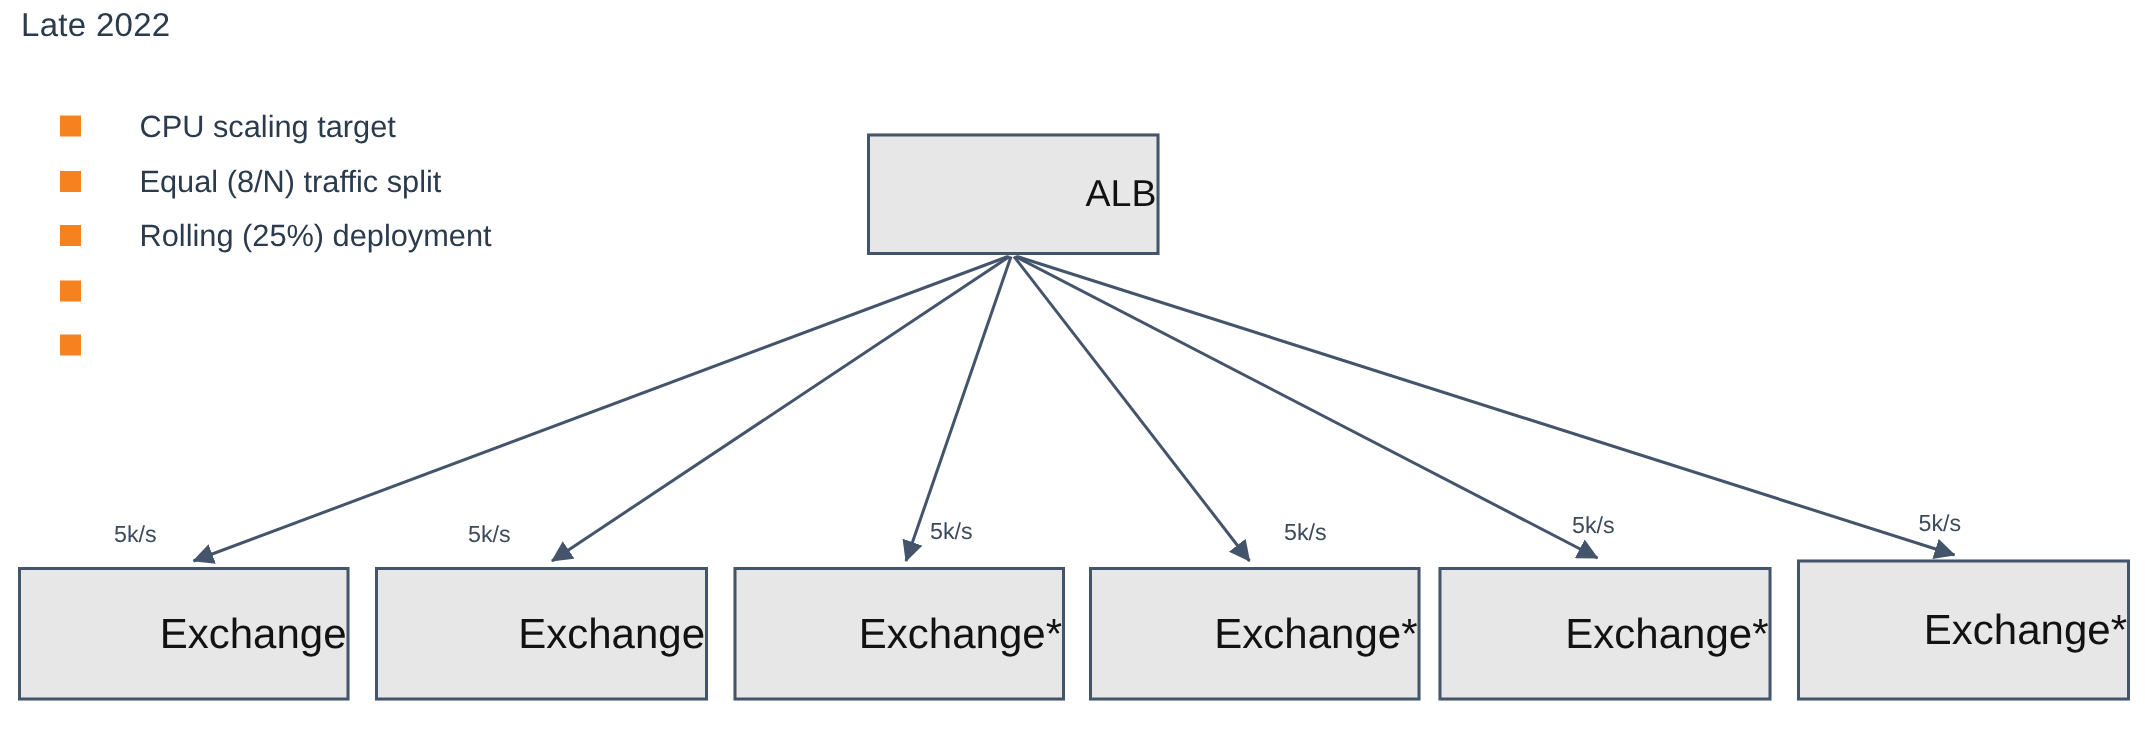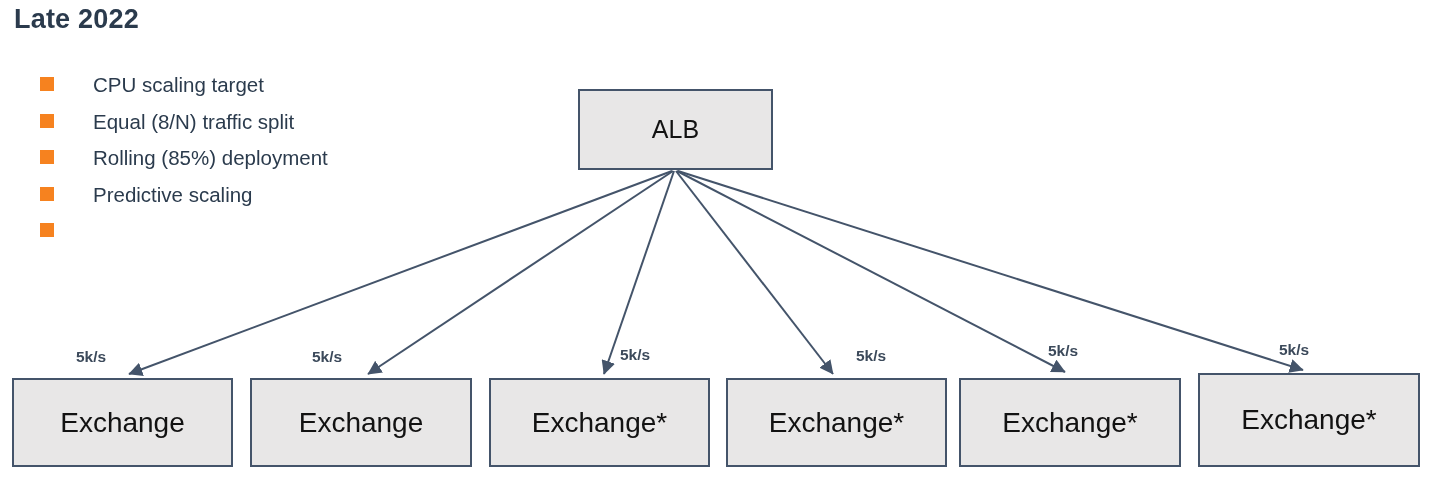--- a/index.html
+++ b/index.html
@@ -6,21 +6,21 @@
   .slide{
     position:relative;
     width:1430px;height:487px;
     background:#ffffff;
     font-family:"Liberation Sans", sans-serif;
     overflow:hidden;
   }
   
   .title{
     position:absolute;left:14px;top:4px;
-    font-size:27px;font-weight:700;
+    font-size:22px;font-weight:400;
     color:#2b3b4d;margin:0;letter-spacing:.2px;
   }
   
   .bullets{
     position:absolute;left:40px;top:72px;
     list-style:none;margin:0;padding:0;text-align:right;
   }
   .bullets li{
     display:flex;align-items:flex-start;
     height:36.5px;
@@ -34,39 +34,39 @@
     margin-left:39px;
     font-size:20.5px;color:#2b3b4d;line-height:25px;
     white-space:pre;
   }
   .bt .em{font-style:italic;}
   
   .node{
     position:absolute;
     background:#e8e7e7;
     border:2px solid #44546a;
-    display:flex;align-items:center;justify-content:center;
+    display:flex;align-items:center;justify-content:flex-end;
     color:#121212;
     box-sizing:border-box;
   }
   .alb{left:578px;top:89px;width:195px;height:81px;font-size:25px;}
   .tgt{top:378px;width:221px;height:89px;font-size:28px;}
   .t1{left:12px;}
   .t2{left:250px;width:222px;}
   .t3{left:489px;}
   .t4{left:726px;}
   .t5{left:959px;width:222px;}
   .t6{left:1198px;width:222px;top:373px;height:94px;}
   
   .arrows{position:absolute;left:0;top:0;width:1430px;height:487px;pointer-events:none;}
   .arrows line{stroke:#44546a;stroke-width:2;}
   
   .rate{
     position:absolute;
-    font-size:15.5px;color:#3c4a5b;font-weight:bold;
+    font-size:15.5px;color:#3c4a5b;
   }
   .r1{left:76px;top:348px;}
   .r2{left:312px;top:348px;}
   .r3{left:620px;top:346px;}
   .r4{left:856px;top:347px;}
   .r5{left:1048px;top:342px;}
   .r6{left:1279px;top:341px;}
 </style>
 </head>
 <body>
@@ -79,25 +79,24 @@
     <li>
       <span class="sq"></span>
       <span class="bt"><span class="em"></span><span>CPU scaling target</span></span>
     </li>
     <li>
       <span class="sq"></span>
       <span class="bt"><span class="em"></span><span>Equal (8/N) traffic split</span></span>
     </li>
     <li>
       <span class="sq"></span>
-      <span class="bt"><span class="em"></span><span>Rolling (85%) deployment</span></span>
+      <span class="bt"><span class="em"></span><span>Rolling (25%) deployment</span></span>
     </li>
     <li>
       <span class="sq"></span>
-      <span class="bt"><span class="em"></span><span>Predictive scaling</span></span>
     </li>
     <li>
       <span class="sq"></span>
     </li>
   </ul>
 
   <svg class="arrows" viewBox="0 0 1430 487" xmlns="http://www.w3.org/2000/svg">
     <defs>
       <marker id="ah" viewBox="0 0 10 10" refX="9.5" refY="5" markerWidth="7" markerHeight="7" orient="auto-start-reverse">
         <path d="M0,0 L10,5 L0,10 z" fill="#44546a"></path>

